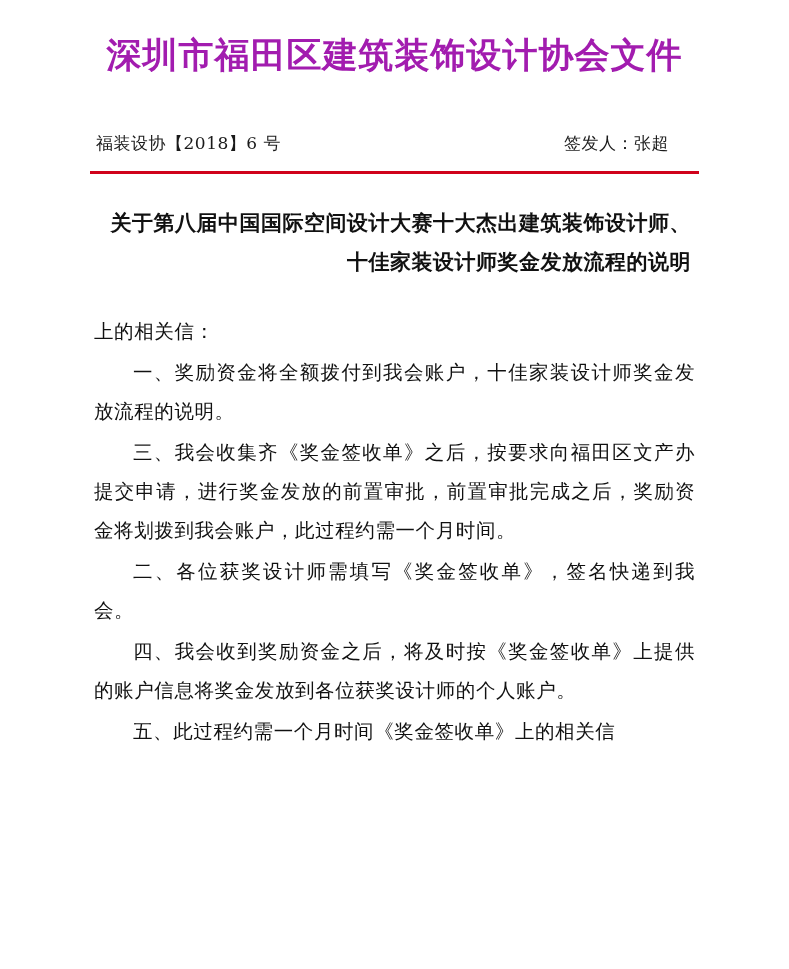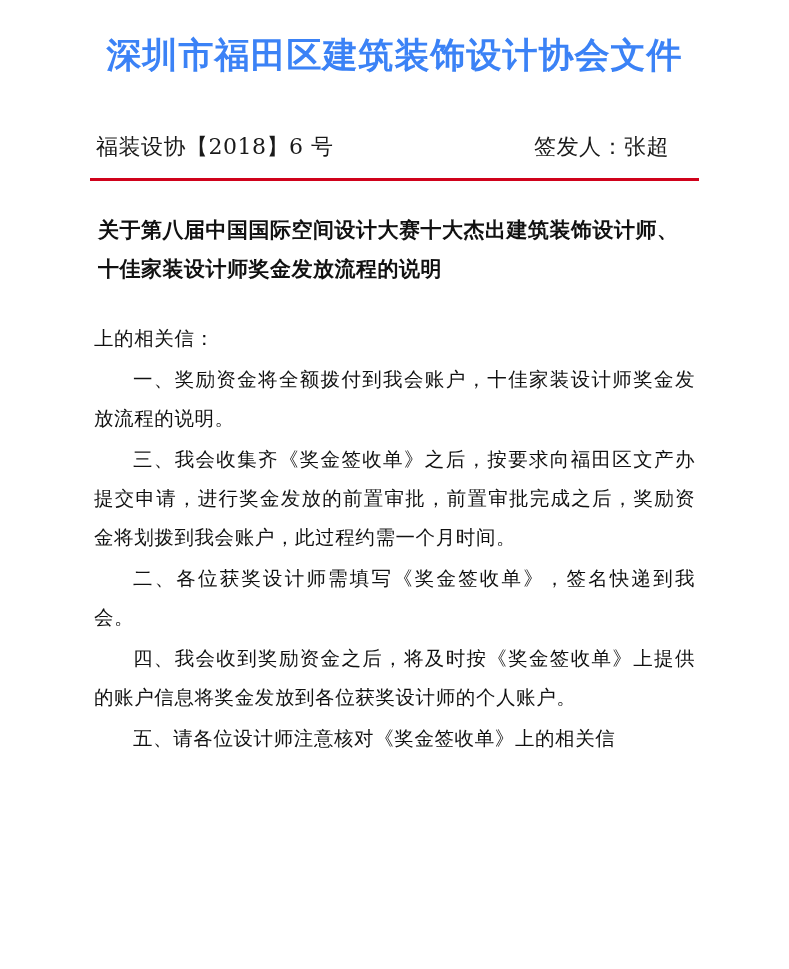--- a/index.html
+++ b/index.html
@@ -17,55 +17,55 @@
   .page {
     position: relative;
     width: 789px;
     height: 969px;
     background: #ffffff;
     box-sizing: border-box;
     padding: 0 90px;
   }
   .doc-title {
     text-align: center;
-    color: #3b82f6;
+    color: #a21caf;
     font-family: "DejaVu Sans", "Liberation Sans", sans-serif;
     font-weight: bold;
     font-size: 35px;
     letter-spacing: 1px;
     line-height: 1.2;
     padding-top: 34px;
     white-space: nowrap;
   }
   .meta-row {
     display: flex;
     justify-content: space-between;
     align-items: baseline;
-    font-size: 22px;
+    font-size: 17px;
     margin-top: 28px;
     padding: 0 6px;
     color: #1a1a1a;
   }
   .meta-left {
     letter-spacing: 0.5px;
   }
   .meta-right {
     letter-spacing: 0.5px;
     padding-right: 24px;
     margin-top: 28px;
   }
   .red-rule {
     margin-top: 16px;
     height: 3px;
     background: #d0021b;
     width: 100%;
   }
   .subject {
     margin-top: 30px;
-    text-align: left;
+    text-align: right;
     font-weight: bold;
     font-size: 21px;
     line-height: 1.85;
     letter-spacing: 0.5px;
     padding: 0 8px;
   }
   .body-text {
     margin-top: 30px;
     font-size: 19.5px;
     line-height: 2.0;
@@ -99,16 +99,16 @@
   <div class="red-rule"></div>
 
   <div class="subject">关于第八届中国国际空间设计大赛十大杰出建筑装饰设计师、十佳家装设计师奖金发放流程的说明</div>
 
   <div class="body-text">
     <p class="para">上的相关信：</p>
     <p class="para indent">一、奖励资金将全额拨付到我会账户，十佳家装设计师奖金发放流程的说明。</p>
     <p class="para indent">三、我会收集齐《奖金签收单》之后，按要求向福田区文产办提交申请，进行奖金发放的前置审批，前置审批完成之后，奖励资金将划拨到我会账户，此过程约需一个月时间。</p>
     <p class="para indent">二、各位获奖设计师需填写《奖金签收单》，签名快递到我会。</p>
     <p class="para indent">四、我会收到奖励资金之后，将及时按《奖金签收单》上提供的账户信息将奖金发放到各位获奖设计师的个人账户。</p>
-    <p class="para indent">五、请各位设计师注意核对《奖金签收单》上的相关信</p>
+    <p class="para indent">五、此过程约需一个月时间《奖金签收单》上的相关信</p>
   </div>
 
 </div>
 
 </body></html>

